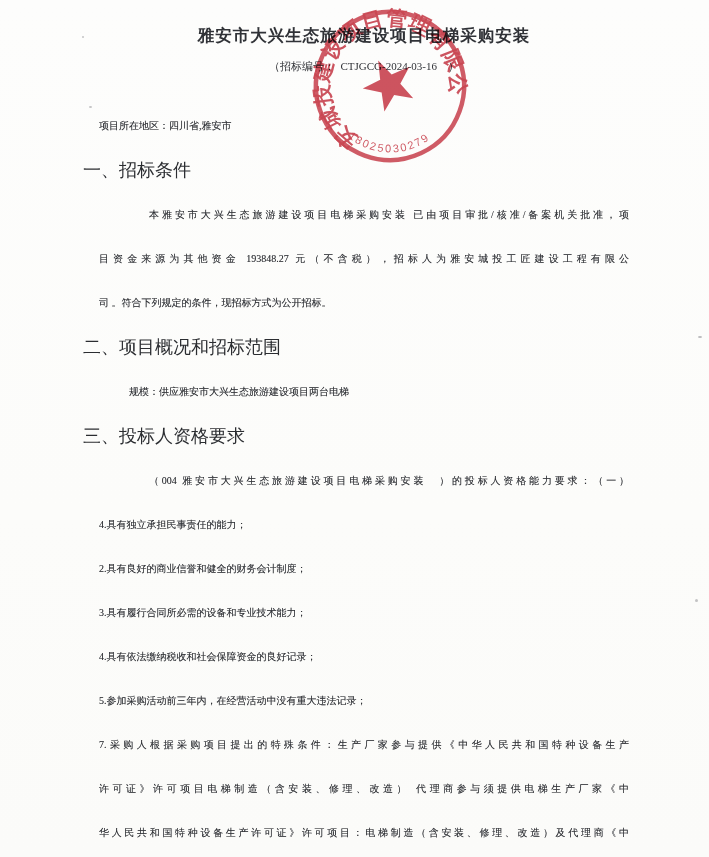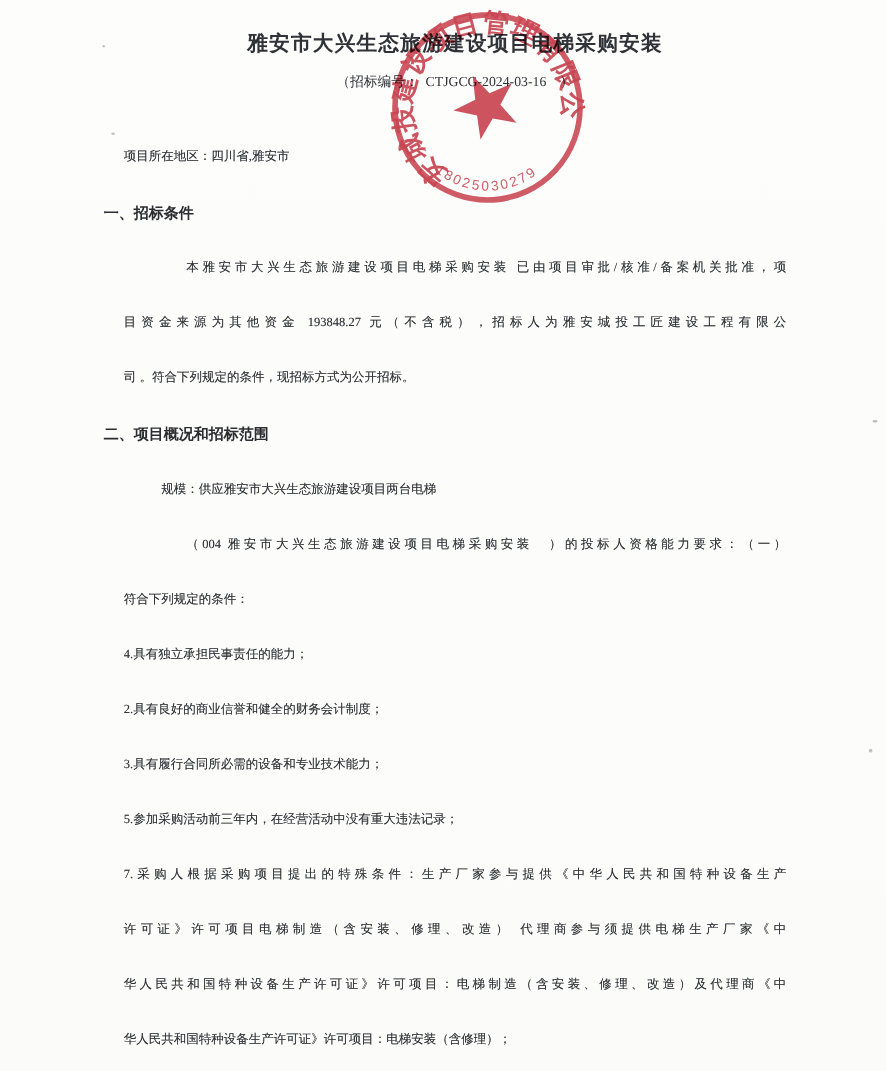--- a/index.html
+++ b/index.html
@@ -28,22 +28,22 @@
   .subtitle {
     text-align:center;
     font-size:11px;
     line-height:30px;
     white-space:pre;
   }
   .loc { margin-top:31px; }
   h2 {
     margin:0;
     font-family:"Liberation Sans","DejaVu Sans",sans-serif;
-    font-weight:bold;
-    font-size:12px;
+    font-weight:normal;
+    font-size:18px;
     line-height:29px;
     color:#2b2d31;
   }
   p {
     margin:16px;
     font-size:10px;
     line-height:28px;
     text-shadow:0 0 0.5px rgba(48,50,55,0.45);
     white-space:pre-wrap;
     font-family:Liberation Serif, serif;
@@ -81,26 +81,27 @@
   <p class="loc">项目所在地区：四川省,雅安市</p>
 
   <h2>一、招标条件</h2>
   <p class="j ind50">本雅安市大兴生态旅游建设项目电梯采购安装 已由项目审批/核准/备案机关批准，项</p>
   <p class="j">目资金来源为其他资金 193848.27 元（不含税），招标人为雅安城投工匠建设工程有限公</p>
   <p>司 。符合下列规定的条件，现招标方式为公开招标。</p>
 
   <h2>二、项目概况和招标范围</h2>
   <p class="ind30">规模：供应雅安市大兴生态旅游建设项目两台电梯</p>
 
+  <h2>三、投标人资格要求</h2>
   <p class="j ind50">（004 雅安市大兴生态旅游建设项目电梯采购安装　）的投标人资格能力要求：（一）</p>
-  <p>符合下列规定的条件：</p>
 
   <p>4.具有独立承担民事责任的能力；</p>
   <p>2.具有良好的商业信誉和健全的财务会计制度；</p>
   <p>3.具有履行合同所必需的设备和专业技术能力；</p>
+  <p>4.具有依法缴纳税收和社会保障资金的良好记录；</p>
   <p>5.参加采购活动前三年内，在经营活动中没有重大违法记录；</p>
 
   <p class="j">7.采购人根据采购项目提出的特殊条件：生产厂家参与提供《中华人民共和国特种设备生产</p>
   <p class="j">许可证》许可项目电梯制造（含安装、修理、改造） 代理商参与须提供电梯生产厂家《中</p>
   <p class="j">华人民共和国特种设备生产许可证》许可项目：电梯制造（含安装、修理、改造）及代理商《中</p>
   <p>华人民共和国特种设备生产许可证》许可项目：电梯安装（含修理）；</p>
 
   <svg class="seal" viewBox="0 0 170 170" width="170" height="170" xmlns="http://www.w3.org/2000/svg">
     <defs>
       <path id="arcName" d="M 35,120 A 61,61 0 1 1 135,120" fill="none"></path>

